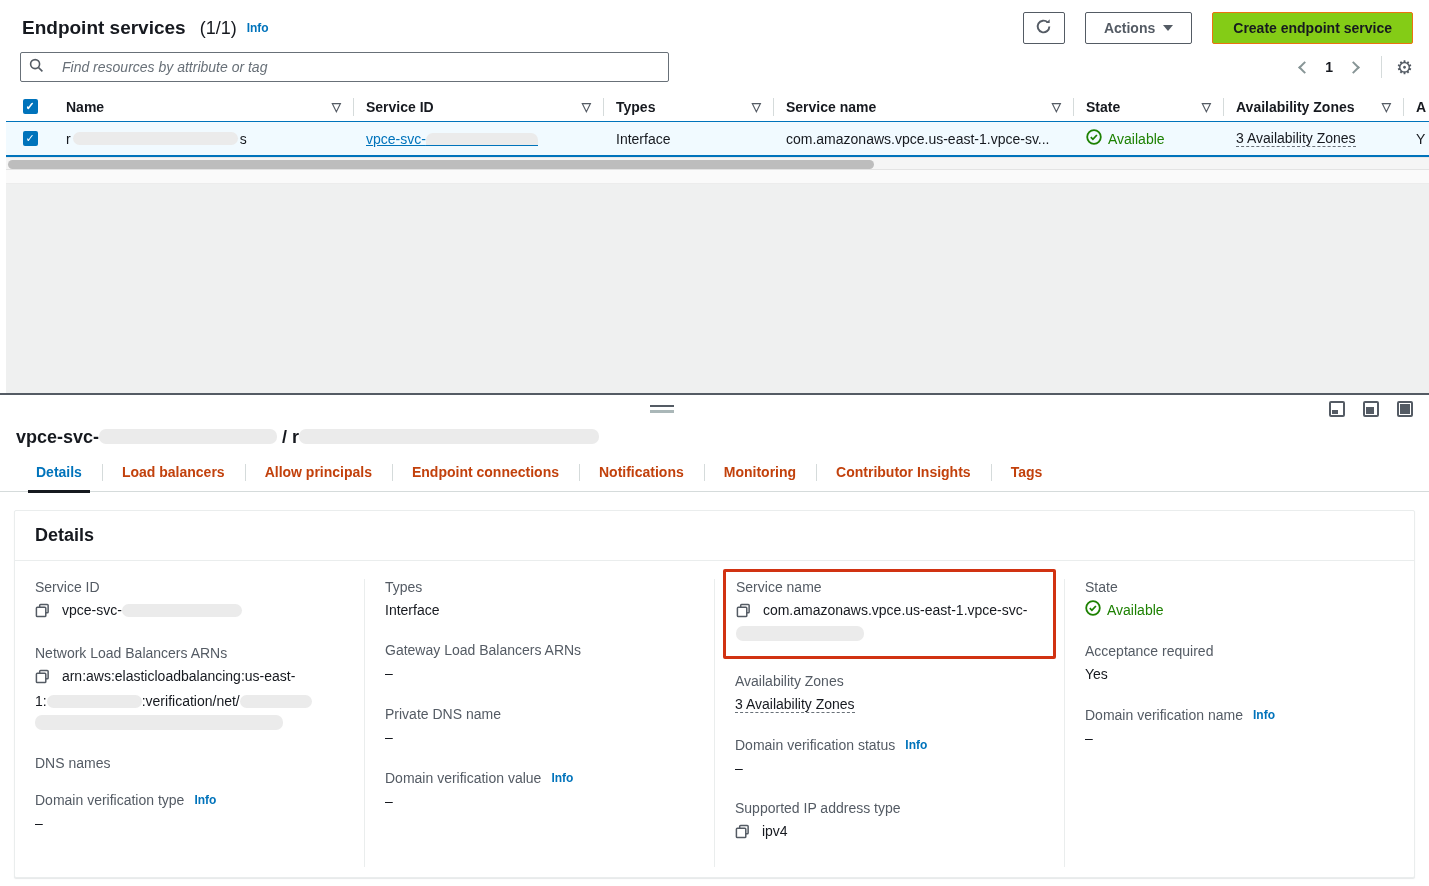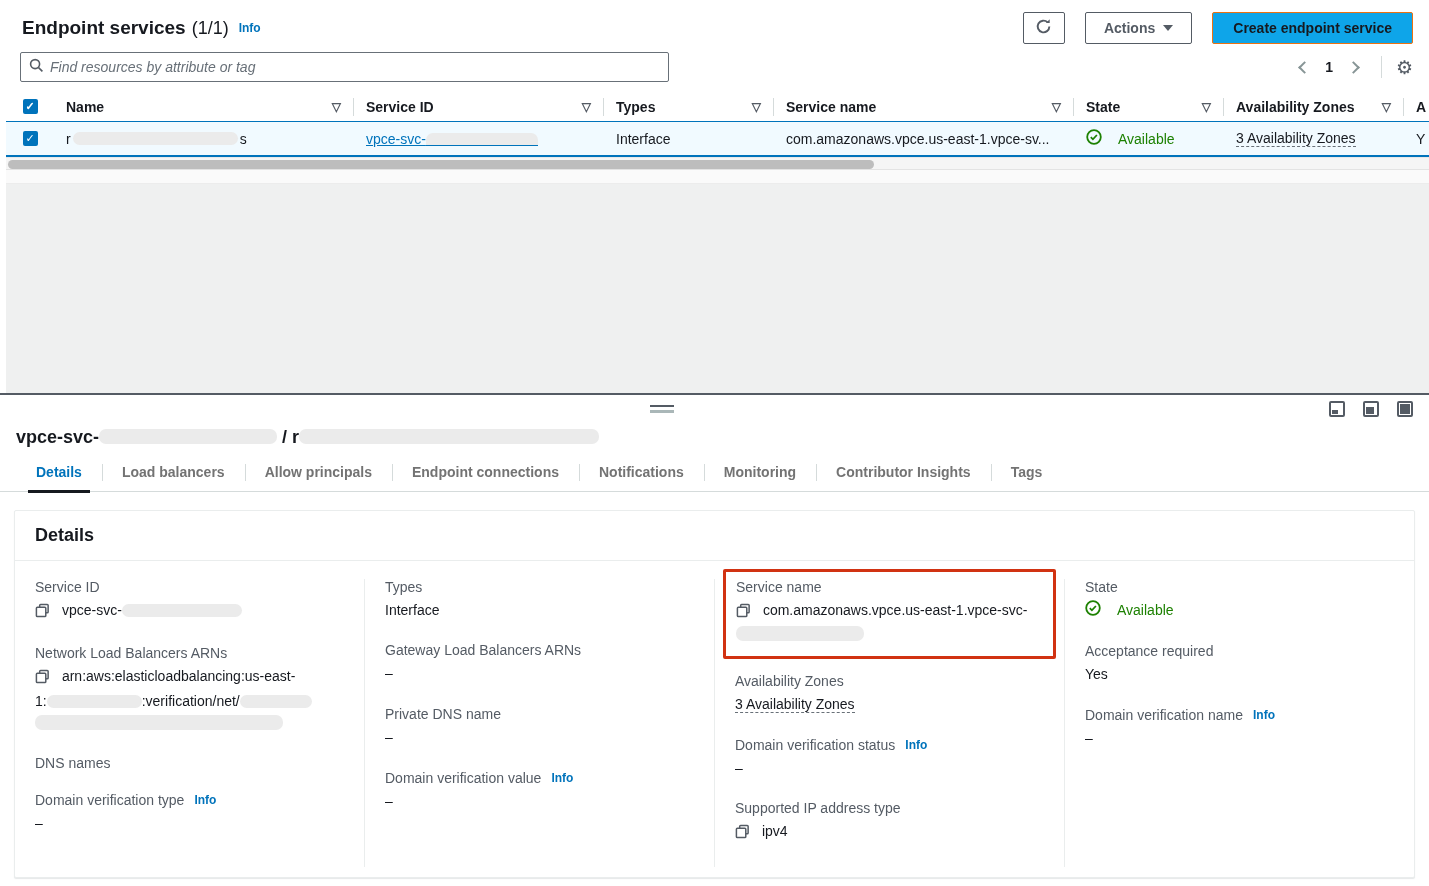--- a/index.html
+++ b/index.html
@@ -4,36 +4,36 @@
 <style>
   * { box-sizing: border-box; margin: 0; padding: 0; }
   html, body { width: 1429px; height: 886px; overflow: hidden; background: #fff;
     font-family: "Liberation Sans", sans-serif; color: #16191f; }
 
   
   .top-section { height: 393px; display: flex; flex-direction: column; background: #fff; padding-left: 6px; }
 
   .top-header { display: flex; align-items: center; padding: 12px 16px 6px 16px; }
   .page-title { font-size: 19px; font-weight: bold; }
-  .page-count { font-size: 18px; font-weight: normal; color: #16191f; margin-left: 6px; }
+  .page-count { font-size: 18px; font-weight: normal; color: #16191f; margin-left: 14px; }
   .info-link { font-size: 12px; font-weight: bold; color: #0073bb; margin-left: 10px; cursor: pointer; }
   .top-buttons { margin-left: auto; display: flex; gap: 20px; align-items: center; }
   .btn { border: 1px solid #545b64; background: #fff; border-radius: 2px; height: 32px;
     display: inline-flex; align-items: center; justify-content: center; font-size: 14px;
     font-weight: bold; color: #545b64; cursor: pointer; }
   .btn-icon { width: 42px; }
   .btn-actions { padding: 0 18px; gap: 8px; }
   .caret-down { width: 0; height: 0; border-left: 5px solid transparent; border-right: 5px solid transparent;
     border-top: 6px solid #545b64; display: inline-block; }
-  .btn-primary { background: #0ea5e9; border: 1px solid #ec7211; color: #16191f; padding: 0 20px; }
+  .btn-primary { background: #84cc16; border: 1px solid #ec7211; color: #16191f; padding: 0 20px; }
 
   .search-row { display: flex; align-items: center; padding: 2px 16px 10px 14px; }
   .search-box { width: 649px; height: 30px; border: 1px solid #687078; border-radius: 2px;
     display: flex; align-items: center; padding: 0 8px; background: #fff; }
-  .search-box input { border: none; outline: none; flex: 1; font-size: 14px; margin-left: 6px;
+  .search-box input { border: none; outline: none; flex: 1; font-size: 14px; margin-left: 18px;
     font-family: "Liberation Sans", sans-serif; color: #16191f; background: transparent; }
   .search-box input::placeholder { font-style: italic; color: #687078; }
   .pagination { margin-left: auto; display: flex; align-items: center; gap: 6px; }
   .chev { width: 24px; height: 24px; position: relative; cursor: pointer; }
   .chev::before { content: ""; position: absolute; top: 8px; left: 9px; width: 7px; height: 7px;
     border-left: 2px solid #879596; border-bottom: 2px solid #879596; transform: rotate(45deg); }
   .chev.right::before { transform: rotate(225deg); left: 6px; }
   .page-num { font-size: 14px; font-weight: bold; padding: 0 4px; }
   .pag-divider { width: 1px; height: 22px; background: #d5dbdb; margin: 0 8px; }
   .gear { font-size: 19px; color: #545b64; cursor: pointer; line-height: 1; }
@@ -52,21 +52,21 @@
   .c-types { width: 170px; }
   .c-sname { width: 300px; }
   .c-state { width: 150px; }
   .c-az { width: 180px; }
   .c-part { flex: 1; border-right: none !important; }
   .filter-tri { color: #545b64; font-size: 12px; margin-left: 8px; }
   .checkbox { width: 15px; height: 15px; background: #0073bb; border-radius: 2px; color: #fff;
     font-size: 11px; display: flex; align-items: center; justify-content: center; cursor: pointer; }
   .link { color: #0073bb; text-decoration: underline; cursor: pointer; }
   .redact { display: inline-block; background: #ebebeb; border-radius: 7px; height: 13px; vertical-align: -2px; }
-  .state-ok { color: #1d8102; display: inline-flex; align-items: center; gap: 16px; }
+  .state-ok { color: #1d8102; display: inline-flex; align-items: center; gap: 6px; }
   .dashed-link { border-bottom: 1px dashed #687078; cursor: pointer; }
 
   .hscroll { height: 13px; background: #f5f5f5; border-top: 1px solid #e9e9e9; border-bottom: 1px solid #e3e3e3; position: relative; }
   .hscroll-thumb { position: absolute; left: 2px; top: 2px; height: 9px; width: 866px; background: #bdbdbd; border-radius: 5px; }
   .light-strip { height: 14px; background: #fafafa; border-bottom: 1px solid #ececec; }
   .gray-fill { flex: 1; background: #eff0f0; }
 
   
   .bottom-panel { height: 493px; background: #fff; border-top: 2px solid #545b64; display: flex; flex-direction: column; }
   .panel-top { position: relative; height: 32px; }
@@ -76,21 +76,21 @@
   .panel-size-icons { position: absolute; right: 16px; top: 6px; display: flex; gap: 18px; }
   .psize { width: 16px; height: 16px; border: 2px solid #545b64; border-radius: 2px; position: relative; cursor: pointer; }
   .psize::after { content: ""; position: absolute; left: 1px; bottom: 1px; background: #545b64; }
   .psize.s::after { width: 6px; height: 4px; }
   .psize.m::after { width: 8px; height: 7px; }
   .psize.l::after { width: 10px; height: 10px; }
 
   .panel-title { padding: 2px 16px 10px 16px; font-size: 18px; font-weight: bold; }
 
   .tabs { display: flex; align-items: flex-end; padding-left: 16px; border-bottom: 1px solid #d5dbdb; }
-  .tab { font-size: 14px; font-weight: bold; color: #737373; padding: 6px 20px 11px 20px;
+  .tab { font-size: 14px; font-weight: bold; color: #c2410c; padding: 6px 20px 11px 20px;
     cursor: pointer; position: relative; }
   .tab + .tab::before { content: ""; position: absolute; left: 0; top: 6px; bottom: 10px; width: 1px; background: #d5dbdb; }
   .tab.active { color: #0073bb; }
   .tab.active::after { content: ""; position: absolute; left: 12px; right: 12px; bottom: -2px; height: 3px; background: #16191f; }
 
   .details-card { margin: 18px 14px 8px 14px; background: #fff; border: 1px solid #eaeded;
     border-radius: 2px; box-shadow: 0 1px 1px 0 rgba(0,28,36,.1); flex: 1; display: flex; flex-direction: column; }
   .card-header { padding: 14px 20px; font-size: 18px; font-weight: bold; border-bottom: 1px solid #eaeded; }
   .card-body { display: flex; flex: 1; padding: 18px 0 10px 0; }
   .dcol { flex: 1; padding: 0 20px; min-width: 0; }

